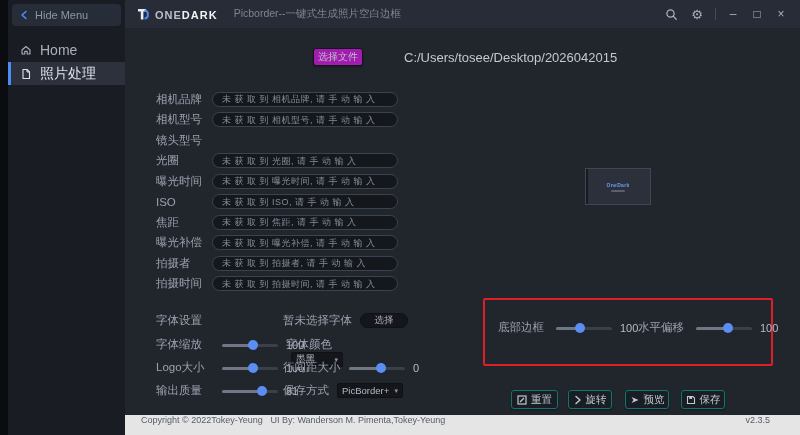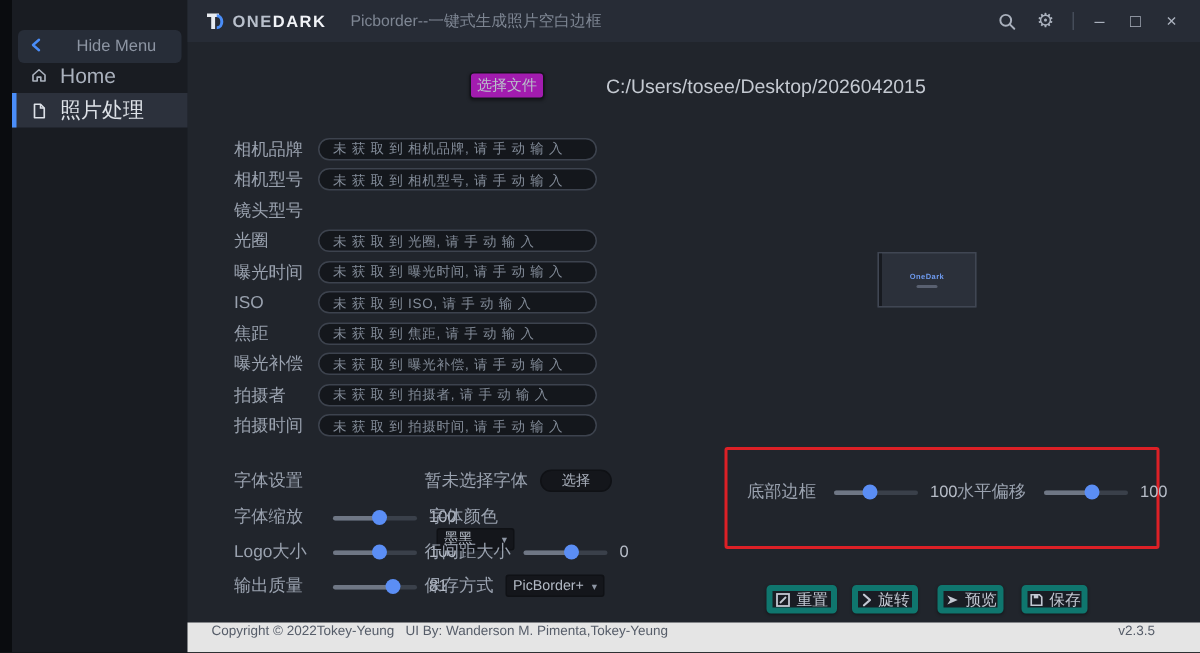--- a/index.html
+++ b/index.html
@@ -9,22 +9,22 @@
     font-family:"Liberation Sans","DejaVu Sans",sans-serif;
     background:#21252c; color:#d8dbe1;
   }
   
   .leftstrip { position:absolute; left:0; top:0; width:8px; height:435px; background:#0a0c0f; }
 
   
   .sidebar { position:absolute; left:8px; top:0; width:117px; height:435px; background:#191c22; }
   .hide-menu {
     position:absolute; left:4px; top:4px; width:109px; height:22px;
-    background:#272d38; border-radius:4px; display:flex; align-items:center; gap:23px;
-    padding-left:8px; cursor:pointer;margin-top:16px;
+    background:#272d38; border-radius:4px; display:flex; align-items:center; gap:7px;
+    padding-left:8px; cursor:pointer;
   }
   .hide-menu .hm-label { font-size:11px; color:#8d95a3; }
   .side-item {
     position:absolute; left:0; width:117px; height:23px;
     display:flex; align-items:center; gap:8px; padding-left:12px; cursor:pointer;
     font-size:14px; color:#aab1bd;
   }
   .side-item.active { background:#2c313c; border-left:3px solid #4a8df8; padding-left:9px; color:#dde1e7; }
   .side-item .icon { display:flex; align-items:center; }
 
@@ -88,21 +88,21 @@
     color:#aab1bd; font-size:9.5px; display:flex; align-items:center; justify-content:center;
     cursor:pointer; margin-left:8px;
   }
 
   
   .red-annotation { position:absolute; left:483px; top:298px; width:290px; height:68px;
     border:2px solid #dd2026; border-radius:2px; pointer-events:none; }
 
   
   .action-btn {
-    position:absolute; top:390px; height:19px; background:#191d24; border:4px solid #0f766e;
+    position:absolute; top:390px; height:19px; background:#191d24; border:1px solid #0f766e;
     border-radius:3px; color:#c2c8d2; font-size:10.5px; display:flex; align-items:center;
     justify-content:center; gap:4px; cursor:pointer; box-shadow:0 1px 2px rgba(0,0,0,.35);
   }
   .action-btn svg { flex:none; }
 
   
   .statusbar { position:absolute; left:125px; top:415px; width:675px; height:20px; background:#e5e5e5;
     display:flex; align-items:flex-start; font-size:9px; color:#565d69; }
   .copyright { margin-left:16px; white-space:pre; }
   .version { margin-left:auto; margin-right:30px; }

